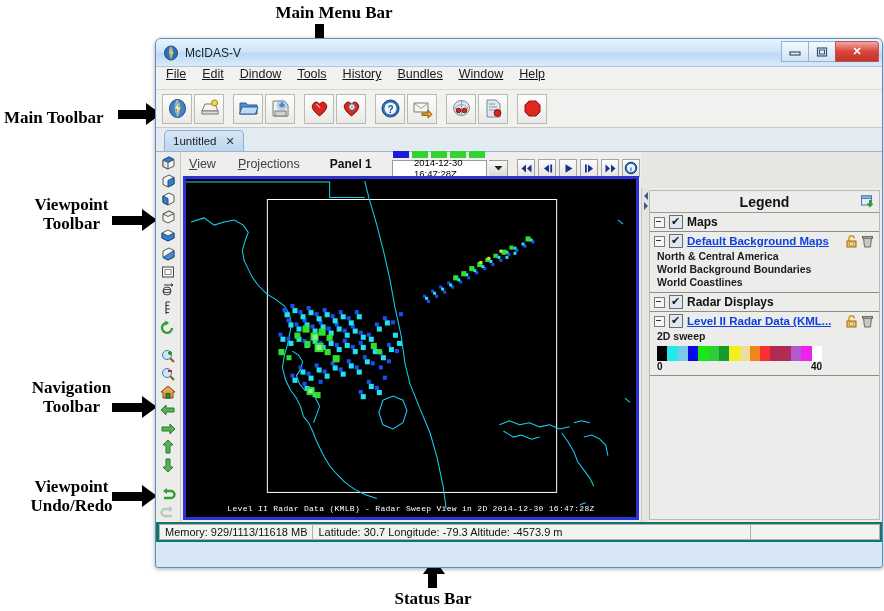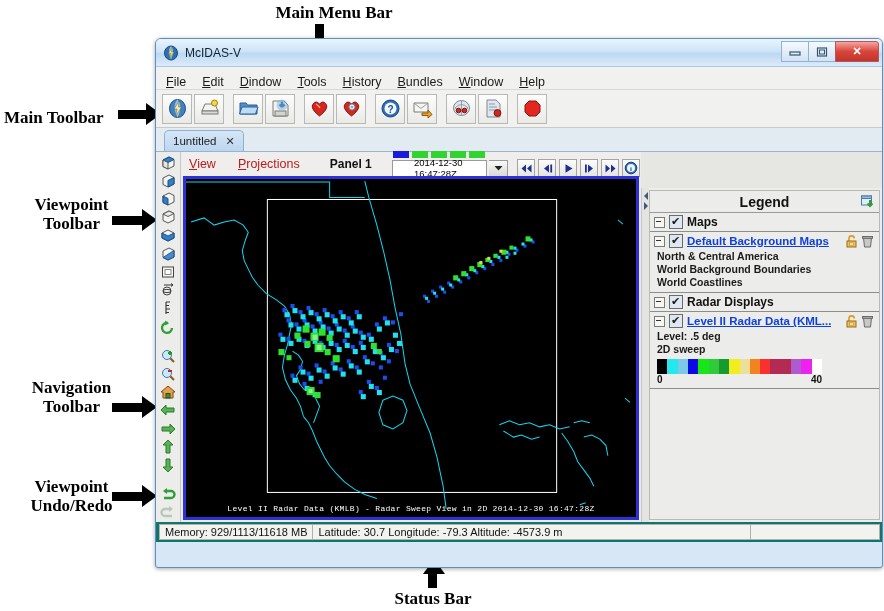--- a/index.html
+++ b/index.html
@@ -108,23 +108,24 @@
     color: #fff;
     font-weight: bold;
     border-radius: 0 3px 0 0;
   }
 
   
   .menubar {
     height: 22px;
     background: #f1f1ef;
     display: flex;
-    align-items: flex-end;
+    align-items: flex-start;
     padding-left: 10px;
     border-bottom: 1px solid #d8d8d4;
+    text-decoration: underline;
   }
   .menu-item {
     font-size: 12.5px;
     color: #1a1a1a;
     margin-right: 16px;
     cursor: default;
     font-family: "Liberation Sans", sans-serif;
   }
   .menu-item .mn { text-decoration: underline; }
 
@@ -209,21 +210,21 @@
     min-width: 0;
   }
   .viewmenubar {
     height: 24px;
     background: #efeeec;
     display: flex; align-items: center;
     padding-left: 8px;
     position: relative;
   }
   .vm-item {
-    font-size: 12.5px; color:#b91c1c;
+    font-size: 12.5px; color:#404040;
     margin-right: 22px;
   }
   .vm-item .mn { text-decoration: underline; }
   .vm-panel {
     font-size: 12px; color:#111; font-weight: 600;
     margin-left: 8px;
   }
 
   .anim-widget {
     position: absolute;
@@ -1068,21 +1069,20 @@
                   <rect x="4.5" y="8" width="4" height="2" fill="#fff" stroke="#9a6d10" stroke-width=".5"></rect>
                 </svg>
               </span>
               <span style="display:flex;margin-right:2px;">
                 <svg width="11" height="13" viewBox="0 0 11 13">
                   <path d="M1.5 3 L9.5 3 L8.5 12 L2.5 12 Z" fill="#c8c8c4" stroke="#6a6a66"></path>
                   <rect x="0.5" y="1.5" width="10" height="1.8" fill="#b8b8b4" stroke="#6a6a66"></rect>
                 </svg>
               </span>
             </div>
-            <div class="lg-sub">Level: .5 deg</div>
             <div class="lg-sub">2D sweep</div>
 
             <div class="colorbar">
               <div style="background:#000000"></div>
               <div style="background:#25e8ee"></div>
               <div style="background:#7cc8e8"></div>
               <div style="background:#0a0ae6"></div>
               <div style="background:#17e617"></div>
               <div style="background:#2fcb3a"></div>
               <div style="background:#159b2e"></div>

